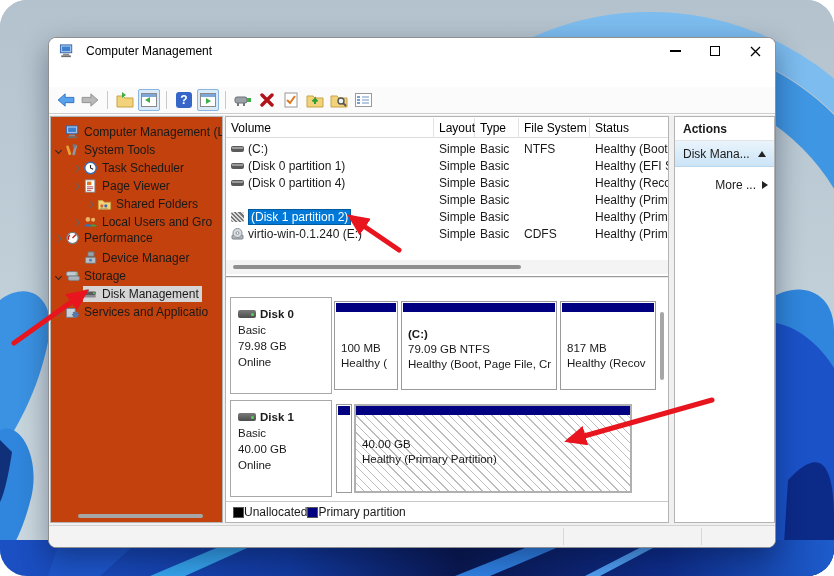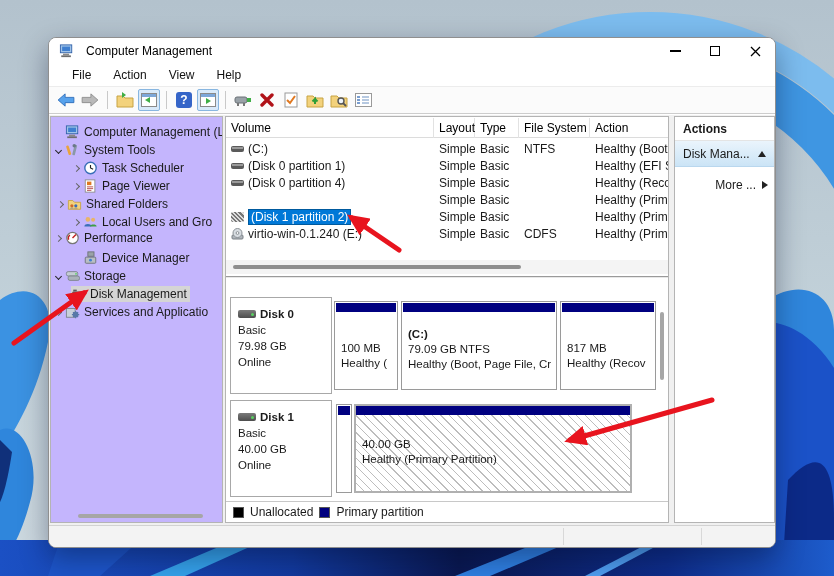--- a/index.html
+++ b/index.html
@@ -1,18 +1,18 @@
 <!DOCTYPE html>
 <html><head>
 <meta charset="utf-8">
 <style>
   * { margin:0; padding:0; box-sizing:border-box; }
   html,body { width:834px; height:576px; }
   body { font-family:"Liberation Sans","DejaVu Sans",sans-serif; font-size:12px; color:#1a1a1a; overflow:hidden; }
-  #stage { position:relative; width:834px; height:576px; overflow:hidden; background:#b6c4ce; }
+  #stage { position:relative; width:834px; height:576px; overflow:hidden; background:#b6c4ce;border-radius:27px; }
   #desktop-bg { position:absolute; inset:0; }
 
   
   #win { position:absolute; left:48px; top:37px; width:728px; height:511px; background:#fff;
          border:1px solid #8f8f8f; border-radius:8px; overflow:hidden;
          box-shadow:0 10px 28px rgba(0,10,40,.38); }
   #titlebar { position:absolute; left:0; top:0; width:100%; height:26px; background:#fff; display:flex; align-items:center; }
   #title-text { margin-left:8px; font-size:12px; color:#000; }
   .win-ctl { position:absolute; top:0; width:40px; height:26px; display:flex; align-items:center; justify-content:center; }
   #btn-min{ right:80px; } #btn-max{ right:40px; } #btn-close{ right:0; }
@@ -23,21 +23,21 @@
 
   #toolbar { position:absolute; left:0; top:49px; width:100%; height:27px; background:#fbfbfb;
              border-bottom:1px solid #cdcdcd; display:flex; align-items:center; padding-left:6px; gap:2px; }
   .tb-btn { width:22px; height:22px; display:flex; align-items:center; justify-content:center; }
   .tb-btn.boxed { border:1px solid #88b6e0; background:#d9eafa; border-radius:2px; }
   .tb-sep { width:1px; height:18px; background:#c9c9c9; margin:0 4px; }
 
   #content { position:absolute; left:0; top:77px; width:728px; height:410px; background:#f0f0f0; }
 
   
-  #tree { position:absolute; left:1px; top:1px; width:173px; height:407px; background:#c4b5fd; border:1px solid #b4b4b4; overflow:hidden; }
+  #tree { position:absolute; left:1px; top:1px; width:173px; height:407px; background:#c2410c; border:1px solid #b4b4b4; overflow:hidden; }
   .trow { position:absolute; left:0; width:100%; height:18px; display:flex; align-items:center; white-space:nowrap; }
   .trow .exp { width:14px; display:inline-flex; justify-content:center; align-items:center; flex:none; }
   .chev-r { width:5px; height:5px; border-right:1.4px solid #646464; border-top:1.4px solid #646464; transform:rotate(45deg); }
   .chev-d { width:5px; height:5px; border-right:1.4px solid #262626; border-bottom:1.4px solid #262626; transform:rotate(45deg); }
   .ticon { width:15px; height:14px; margin-right:4px; flex:none; }
   .trow.sel .tsel { background:#d5d5d5; }
   .tsel { display:flex; align-items:center; padding:1px 3px 1px 0; }
   #tree-hscroll { position:absolute; left:27px; bottom:4px; width:125px; height:4px; background:#a6a6a6; border-radius:2px; }
 
   
@@ -56,21 +56,21 @@
   .disk-label { position:absolute; left:2px; top:0; width:102px; height:100%; background:#fff; border:1px solid #a8a8a8; padding:8px 0 0 7px; line-height:16px; font-size:11.5px; }
   .disk-name { font-weight:bold; display:flex; align-items:center; gap:4px; }
   .dicon { width:18px; height:8px; background:linear-gradient(#7a7a7a,#4d4d4d); border-radius:2px; position:relative; flex:none; }
   .dicon::after { content:""; position:absolute; right:2px; top:2.5px; width:3px; height:3px; background:#58d060; border-radius:50%; }
   .part { position:absolute; top:4px; height:89px; background:#fff; border:1px solid #9a9a9a; }
   .part-bar { height:9px; background:#000080; margin:1px; }
   .part-text { padding:14px 0 0 6px; font-size:11.5px; line-height:15px; white-space:nowrap; overflow:hidden; }
   .part.hatched { background:repeating-linear-gradient(45deg,#ffffff 0px,#ffffff 5px,#bdbdbd 5px,#bdbdbd 6px); border:2px solid #b0b0b0; }
   #disk-vscroll { position:absolute; right:4px; top:195px; width:4px; height:68px; background:#a6a6a6; border-radius:2px; }
 
-  #legend { position:absolute; left:0px; top:384px; width:100%; height:21px; background:#fff; border-top:1px solid #c8c8c8; display:flex; align-items:center; gap:6px; padding-left:7px; }
+  #legend { position:absolute; left:0px; top:384px; width:100%; height:21px; background:#fff; border-top:1px solid #c8c8c8; display:flex; align-items:center; padding-left:7px; }
   .lg-sq { width:11px; height:11px; border:1px solid #555; flex:none; }
 
   
   #actions { position:absolute; left:625px; top:1px; width:101px; height:407px; background:#fff; border:1px solid #b4b4b4; }
   #actions-title { height:24px; display:flex; align-items:center; padding-left:8px; font-weight:bold; border-bottom:1px solid #e4e4e4; }
   #action-group { height:26px; display:flex; align-items:center; padding:0 8px; background:linear-gradient(#eaf4fc,#cbe4f6); border-bottom:1px solid #b9d7ee; color:#1a1a1a; }
   #action-group .lbl { flex:1; }
   .tri-up { width:0; height:0; border-left:4px solid transparent; border-right:4px solid transparent; border-bottom:6px solid #222; }
   #action-more { height:24px; display:flex; align-items:center; justify-content:flex-end; padding:0 6px; gap:6px; margin-top:6px; }
   .tri-right { width:0; height:0; border-top:4px solid transparent; border-bottom:4px solid transparent; border-left:6px solid #222; }
@@ -133,26 +133,20 @@
       <div class="win-ctl" id="btn-max">
           <div style="width:10px;height:10px;border:1.3px solid #000"></div>
         </div>
       <div class="win-ctl" id="btn-close">
         <svg width="11" height="11" viewBox="0 0 11 11">
             <path d="M1,1 L10,10 M10,1 L1,10" stroke="#000" stroke-width="1.3"></path>
           </svg>
       </div>
     </div>
 
-    <div id="menubar">
-      <span class="menu-item">File</span>
-      <span class="menu-item">Action</span>
-      <span class="menu-item">View</span>
-      <span class="menu-item">Help</span>
-    </div>
 
     <div id="toolbar">
       <div class="tb-btn">
         <svg width="18" height="14" viewBox="0 0 20 16">
             <path d="M9,1 L1,8 L9,15 L9,11 H19 V5 H9 Z" fill="#57a2ec" stroke="#2b6ab8"></path>
           </svg>
       </div>
       <div class="tb-btn">
         <svg width="18" height="14" viewBox="0 0 20 16">
             <path d="M11,1 L19,8 L11,15 L11,11 H1 V5 H11 Z" fill="#b9b9b9" stroke="#8a8a8a"></path>
@@ -263,21 +257,21 @@
           <span class="exp">
               <span class="chev-r"></span>
             </span>
           <svg class="ticon" viewBox="0 0 16 16">
               <rect x="2" y="1" width="11" height="14" fill="#fff" stroke="#8a8a8a"></rect>
               <rect x="4" y="3" width="5" height="4" fill="#e07820"></rect>
               <path d="M4,9 L11,9 M4,11 L11,11 M4,13 L9,13" stroke="#b04040" stroke-width="1"></path>
             </svg>
           <span>Page Viewer</span>
         </div>
-        <div class="trow" style="top:78px;padding-left:2px">
+        <div class="trow" style="top:78px;padding-left:32px">
           <span class="exp">
               <span class="chev-r"></span>
             </span>
           <svg class="ticon" viewBox="0 0 16 16">
               <path d="M1,4 L6,4 L8,6 L15,6 L15,14 L1,14 Z" fill="#f3d27c" stroke="#c7a342"></path>
               <circle cx="5" cy="10" r="1.8" fill="#d06a2a"></circle>
               <circle cx="9.5" cy="10" r="1.8" fill="#3a6fb8"></circle>
               <path d="M3,13 C3,11.5 7,11.5 7,13 M7.5,13 C7.5,11.5 11.5,11.5 11.5,13" fill="#888"></path>
             </svg>
           <span>Shared Folders</span>
@@ -318,21 +312,21 @@
         </div>
         <div class="trow" style="top:132px;padding-left:18px">
           <span class="exp"></span>
           <svg class="ticon" viewBox="0 0 16 16">
               <rect x="5" y="1" width="7" height="5" fill="#9aa2a8" stroke="#6a7076"></rect>
               <rect x="2" y="7" width="12" height="7" rx="1" fill="#b8bec4" stroke="#6a7076"></rect>
               <circle cx="8" cy="10.5" r="1.6" fill="#3f7fd0"></circle>
             </svg>
           <span>Device Manager</span>
         </div>
-        <div class="trow sel" style="top:168px;padding-left:20px">
+        <div class="trow sel" style="top:168px;padding-left:32px">
           <span class="tsel">
             <svg class="ticon" viewBox="0 0 16 16">
                 <rect x="1" y="5" width="13" height="4" rx="1" fill="#5a5a5a"></rect>
                 <rect x="1" y="9" width="13" height="3" rx="1" fill="#8a8a8a"></rect>
                 <rect x="2" y="3" width="4" height="2" fill="#5a5a5a"></rect>
                 <circle cx="12" cy="7" r="1" fill="#58d060"></circle>
               </svg>
             <span>Disk Management</span>
           </span>
         </div>
@@ -350,21 +344,21 @@
         </div>
         <div id="tree-hscroll"></div>
       </div>
 
       <div id="mid">
         <div id="vol-header">
           <div class="vh" style="left:0;width:208px">Volume</div>
           <div class="vh" style="left:208px;width:41px">Layout</div>
           <div class="vh" style="left:249px;width:44px">Type</div>
           <div class="vh" style="left:293px;width:71px">File System</div>
-          <div class="vh" style="left:364px;width:80px;border-right:none">Action</div>
+          <div class="vh" style="left:364px;width:80px;border-right:none">Status</div>
         </div>
 
         <div class="vrow" style="top:23px">
           <div class="vcell" style="left:0;width:208px">
               <svg class="vico" viewBox="0 0 13 10">
                 <rect x="0" y="2" width="13" height="6" rx="2" fill="#5a5a5a"></rect>
                 <rect x="1" y="3" width="11" height="2" fill="#9a9a9a"></rect>
               </svg>
               <span>(C:)</span>
             </div>

